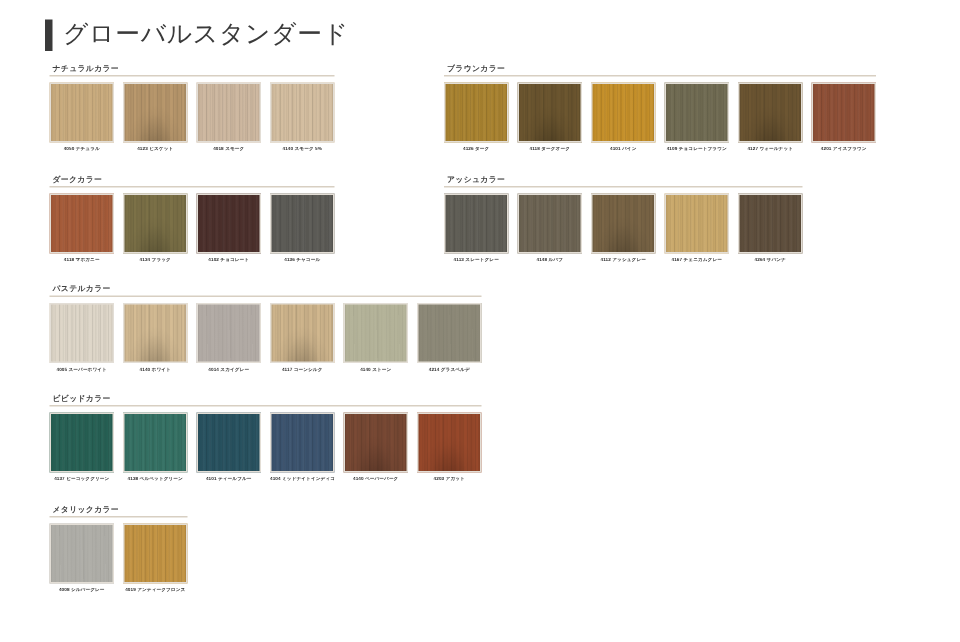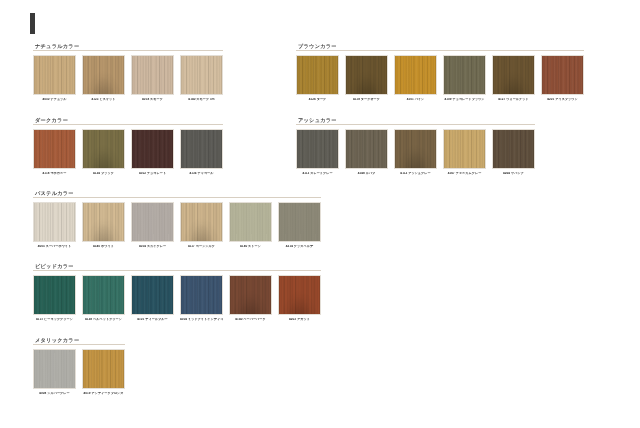--- a/index.html
+++ b/index.html
@@ -71,20 +71,21 @@
     white-space:nowrap;overflow:hidden;
   }
 </style>
 </head>
 <body>
 
 <div class="page">
 
   <div class="title-row">
     <span class="title-bar"></span>
+    <span class="title-text">グローバルスタンダード</span>
   </div>
 
   <div class="sections" id="sections-root">
       <div class="section" style="left: 33px; top: 0px;">
         <div class="sec-head">ナチュラルカラー</div>
         <div class="sec-rule" style="width: 190px; background: rgb(216, 207, 194);"></div>
         <div class="swatches">
           <div class="swatch">
             <div class="chip fine" style="background-color: rgb(201, 171, 125);"></div>
             <div class="chip-label">4050 ナチュラル</div>

